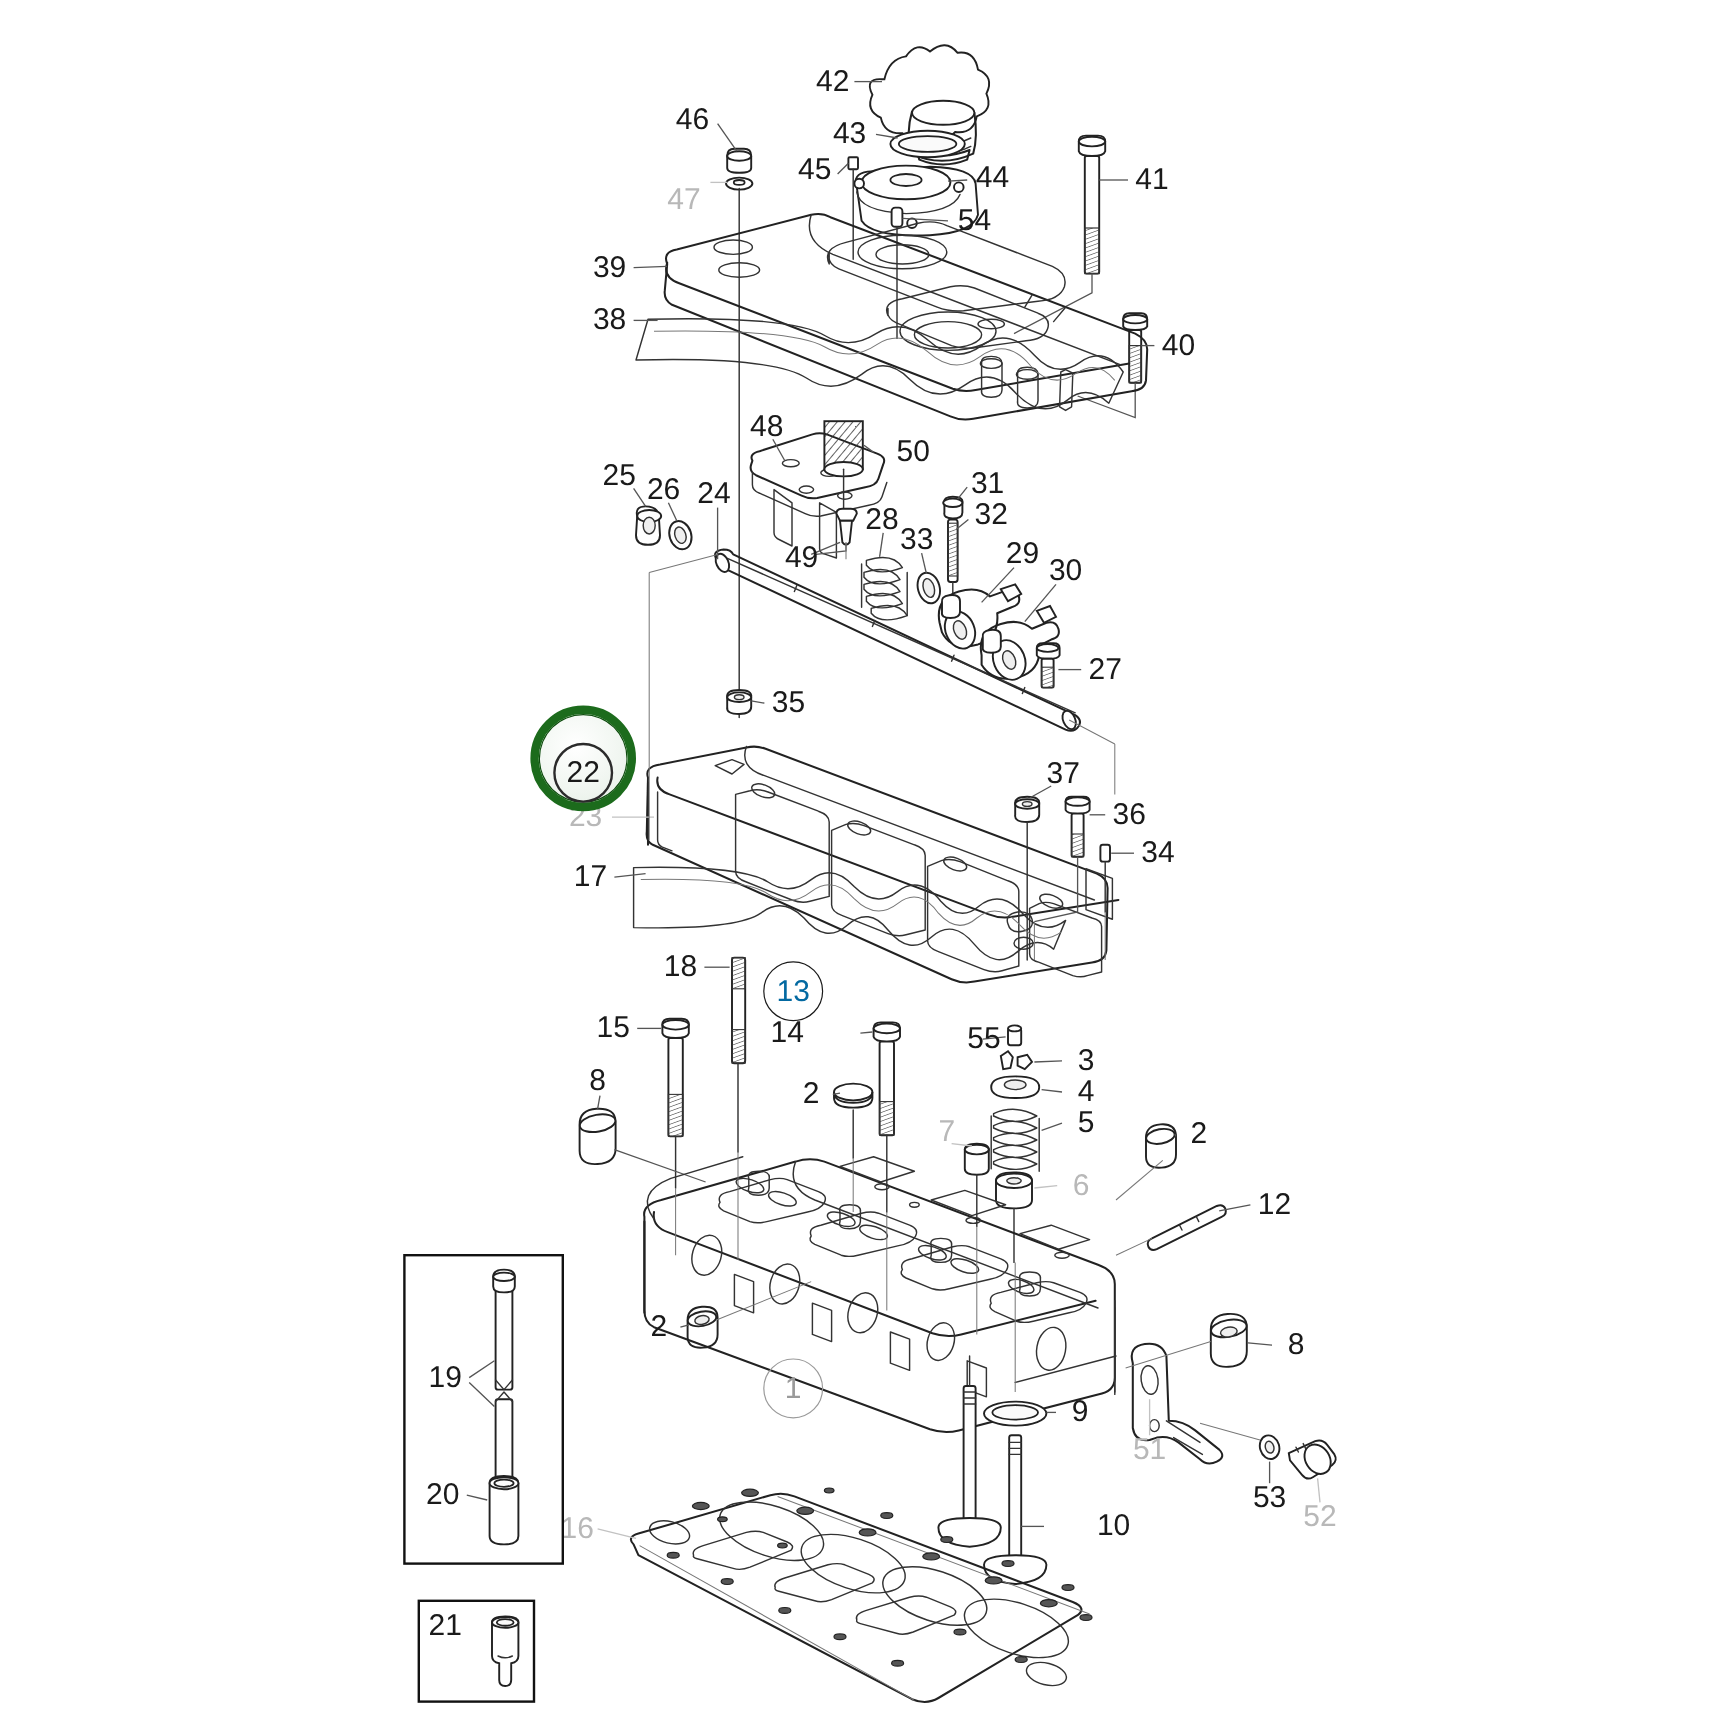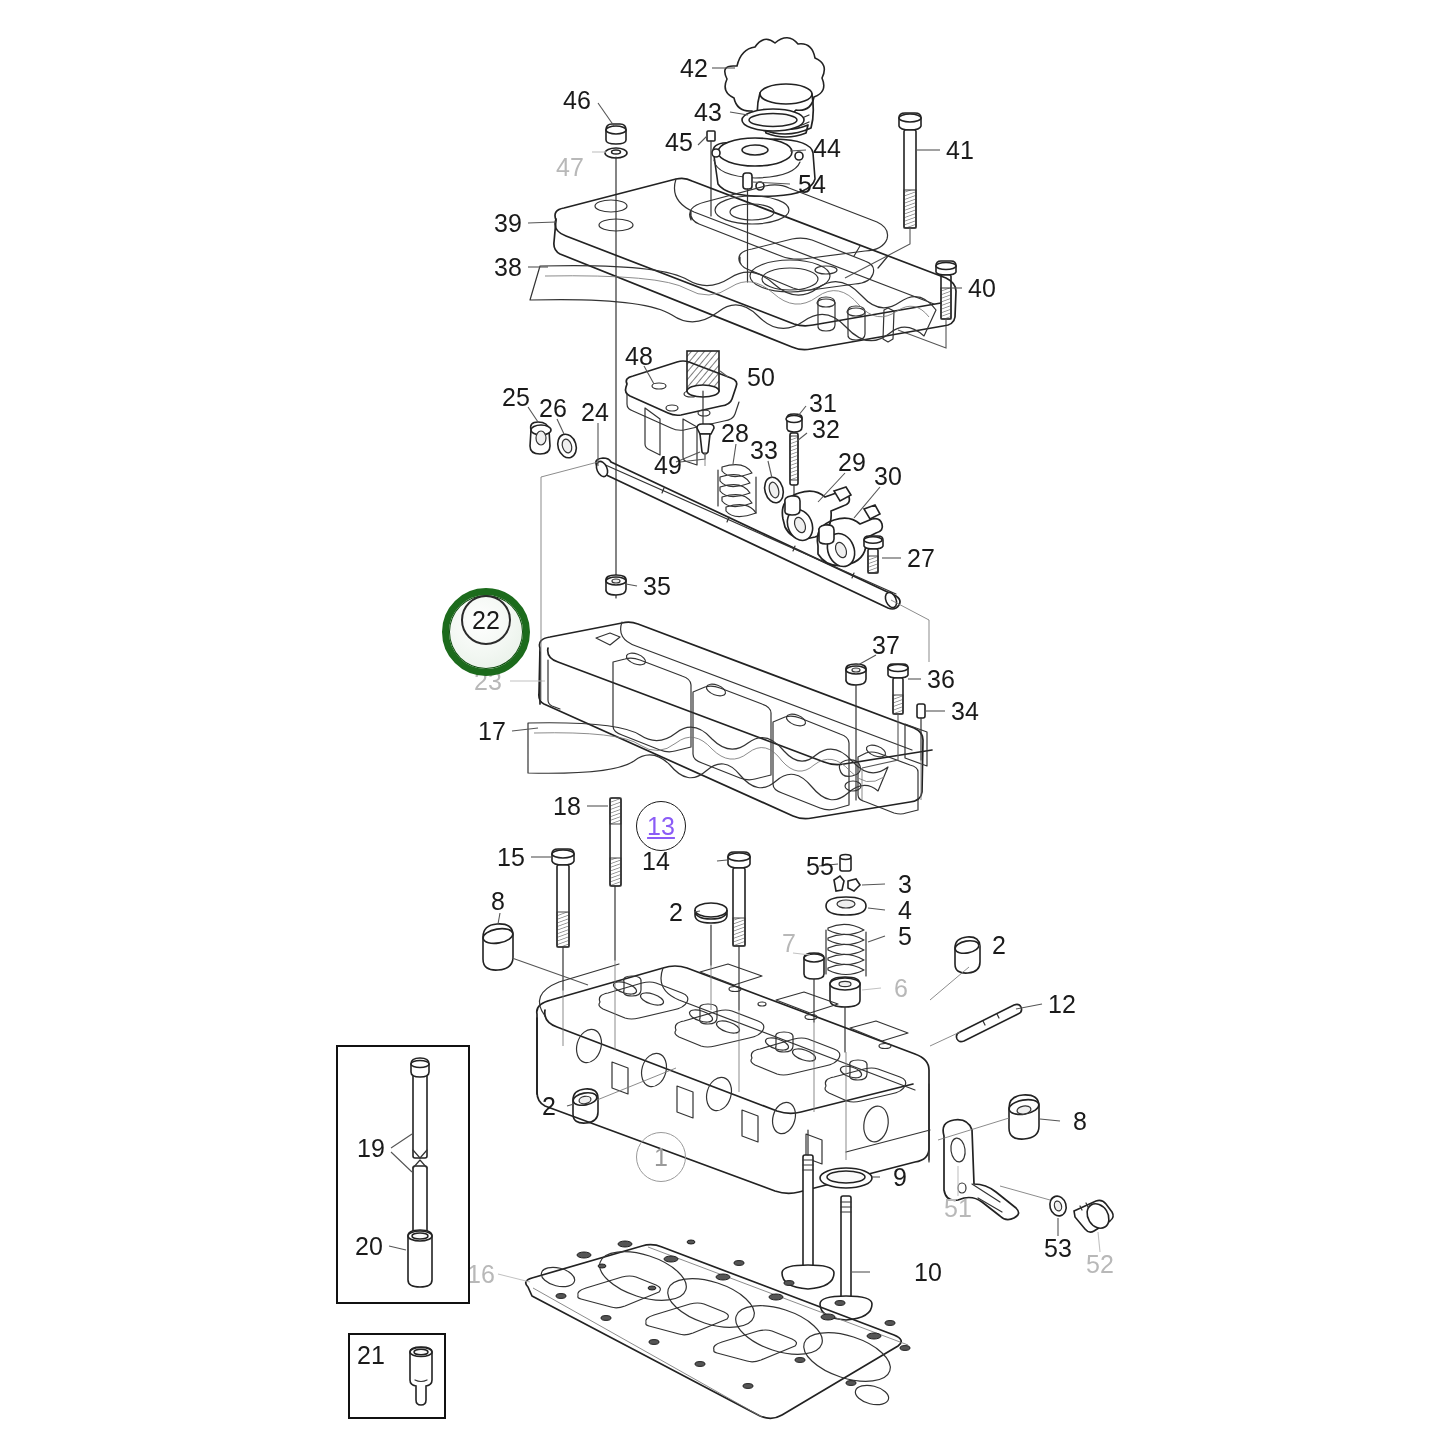--- a/index.html
+++ b/index.html
@@ -9,27 +9,27 @@
   #stage svg{position:absolute;left:0;top:0;}
 
   .lbl{position:absolute;font-family:"Liberation Sans", sans-serif;font-size:25px;color:#1a1a1a;
        line-height:1;white-space:nowrap;user-select:none;}
   .lbl.gray{color:#b8b8b8;}
   .lbl.c{transform:translate(-50%,-50%);}
 
   .circ{position:absolute;width:48px;height:48px;border-radius:50%;border:1.6px solid #9a9a9a;
         display:flex;align-items:center;justify-content:center;font-size:25px;color:#9a9a9a;
         transform:translate(-50%,-50%);background:transparent;}
-  .circ.dark{border-color:#1a1a1a;color:#8b5cf6;text-decoration:underline;}
+  .circ.dark{border-color:#1a1a1a;color:#0369a1;}
 
   
   .hl{position:absolute;transform:translate(-50%,-50%);width:74px;height:74px;border-radius:50%;
       background:radial-gradient(circle at 42% 36%, #ffffff 0%, #f2f7f2 52%, #e4eee4 100%);
       border:7px solid #1c6b1c;box-shadow:0 0 0 1px #0f4d0f inset;
-      display:flex;align-items:flex-start;justify-content:center;}
+      display:flex;align-items:flex-end;justify-content:center;}
   .hl .inner{width:46px;height:46px;border-radius:50%;border:2px solid #2b2b2b;
       display:flex;align-items:center;justify-content:center;font-size:25px;color:#1a1a1a;}
 
   .box{position:absolute;border:2.4px solid #111;background:transparent;}
 </style>
 </head>
 <body>
 
 <div id="stage">
 

